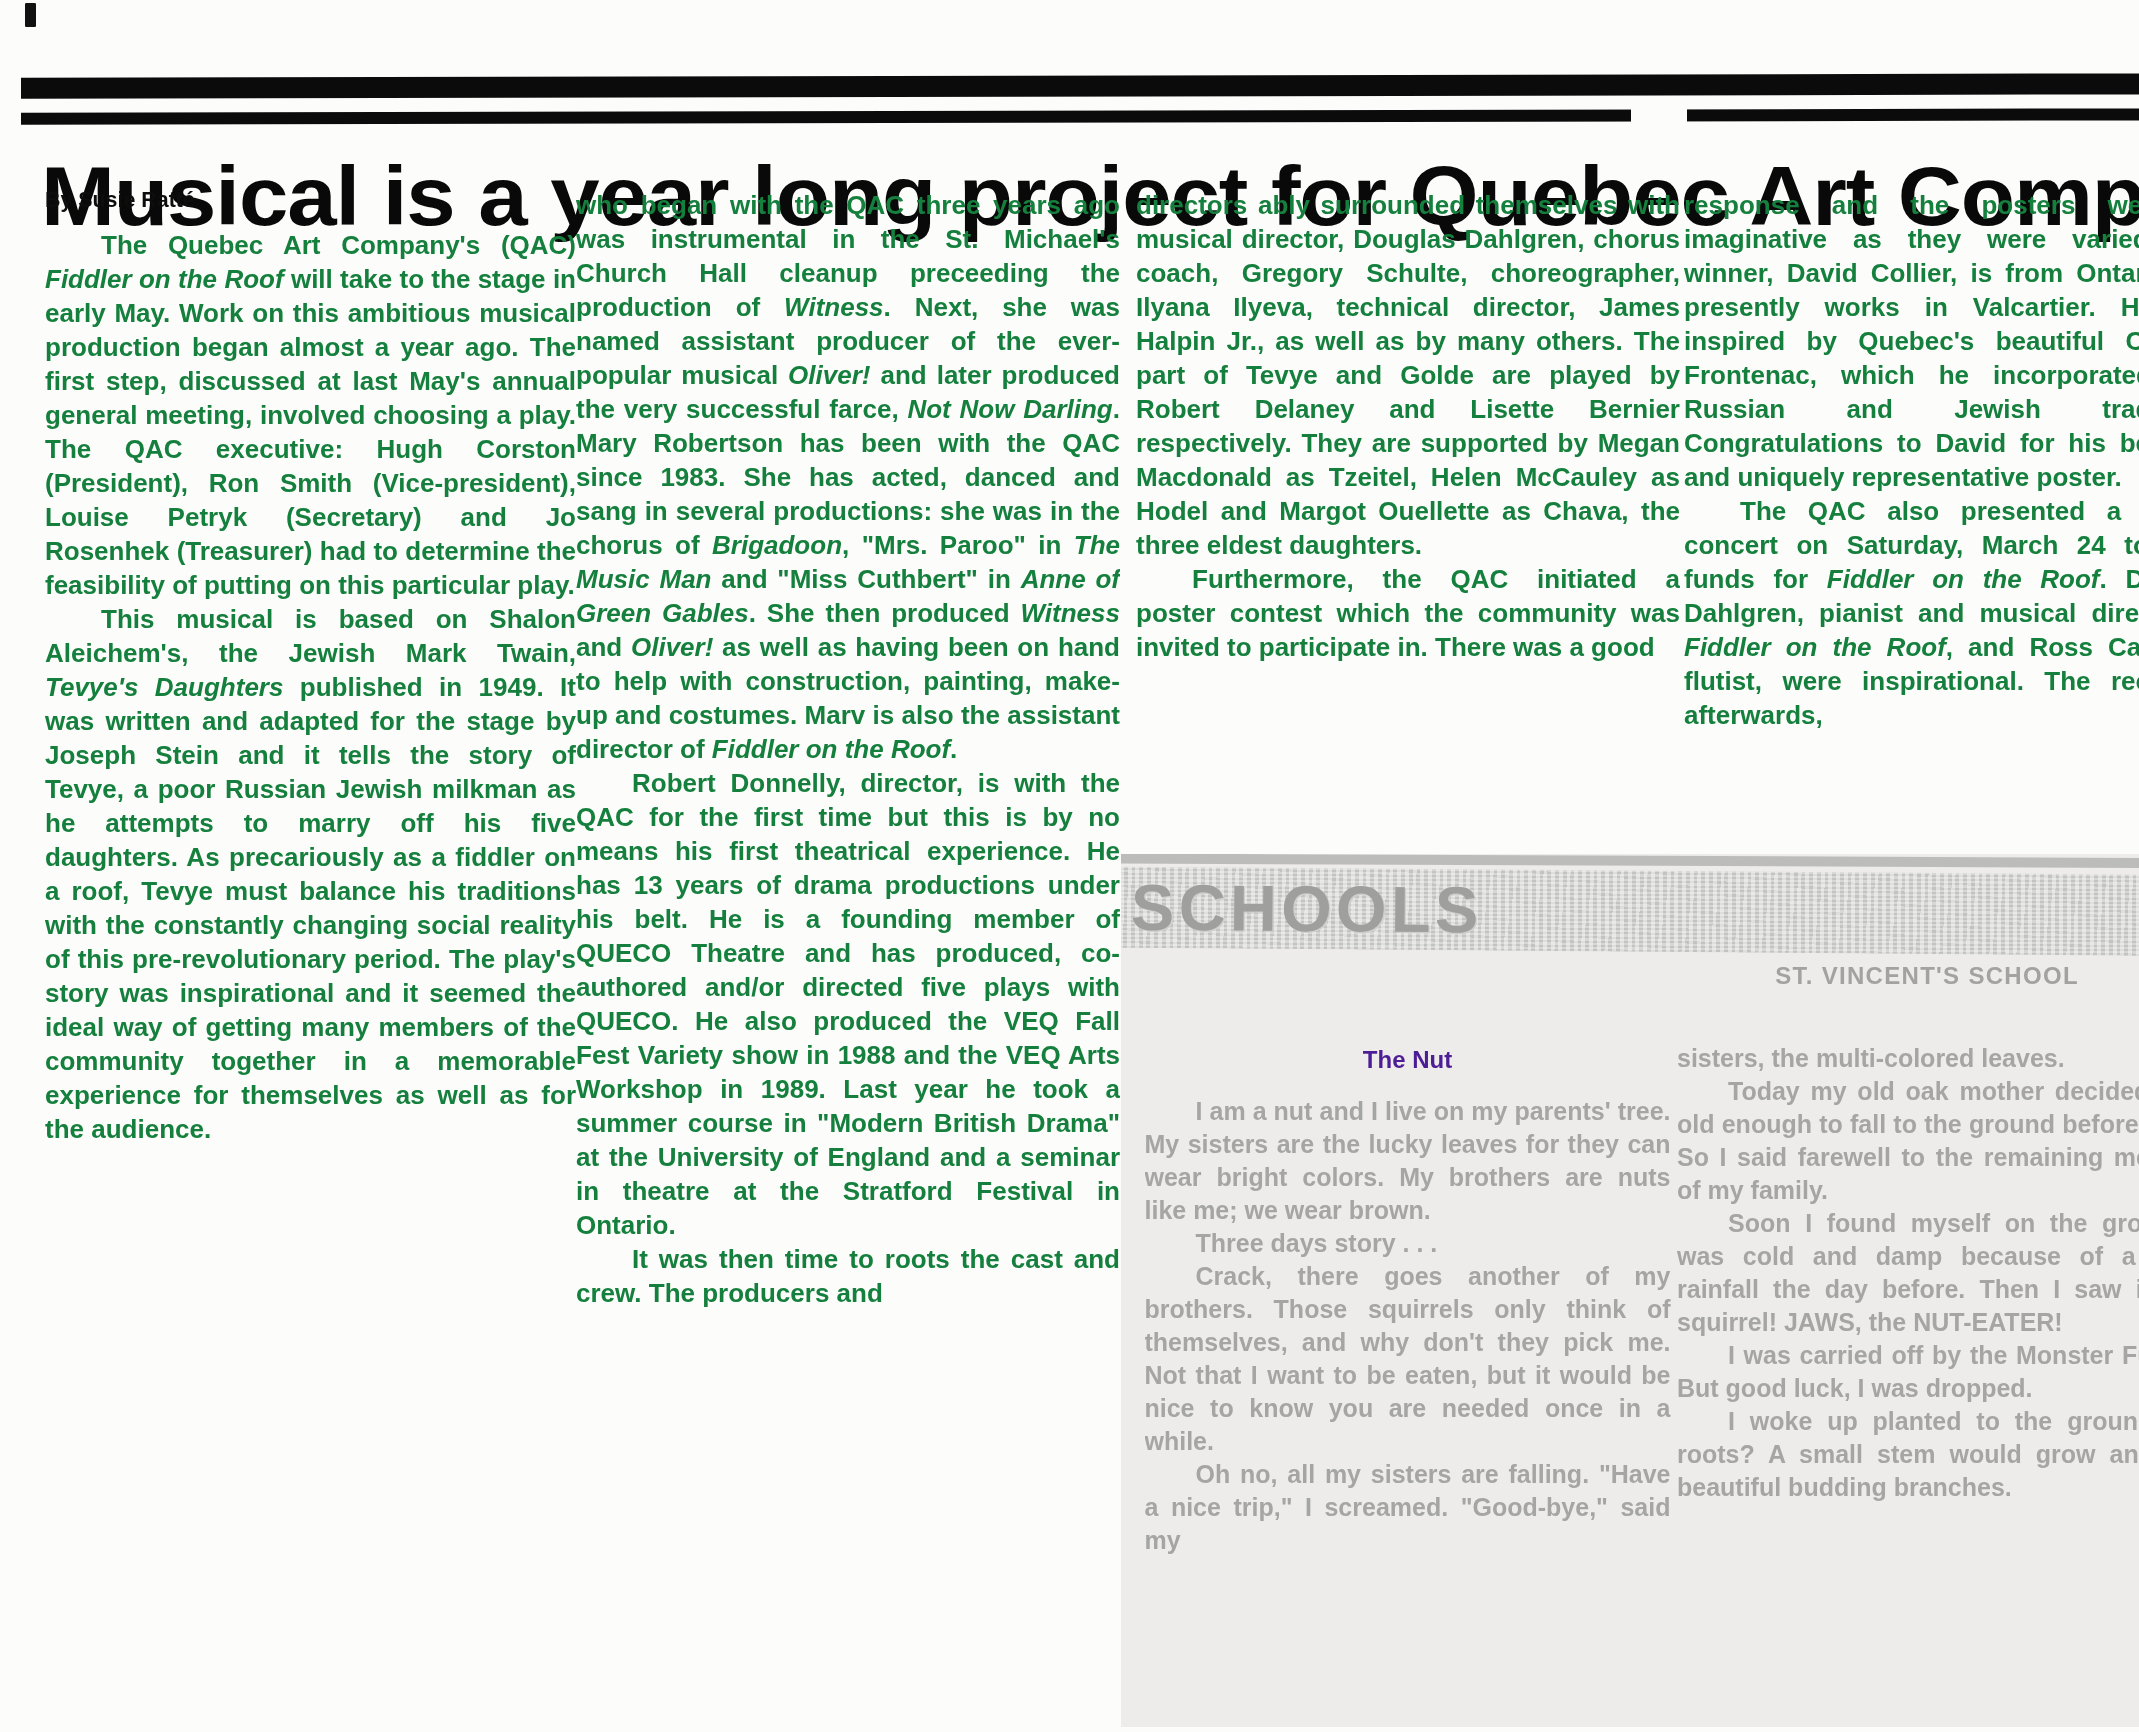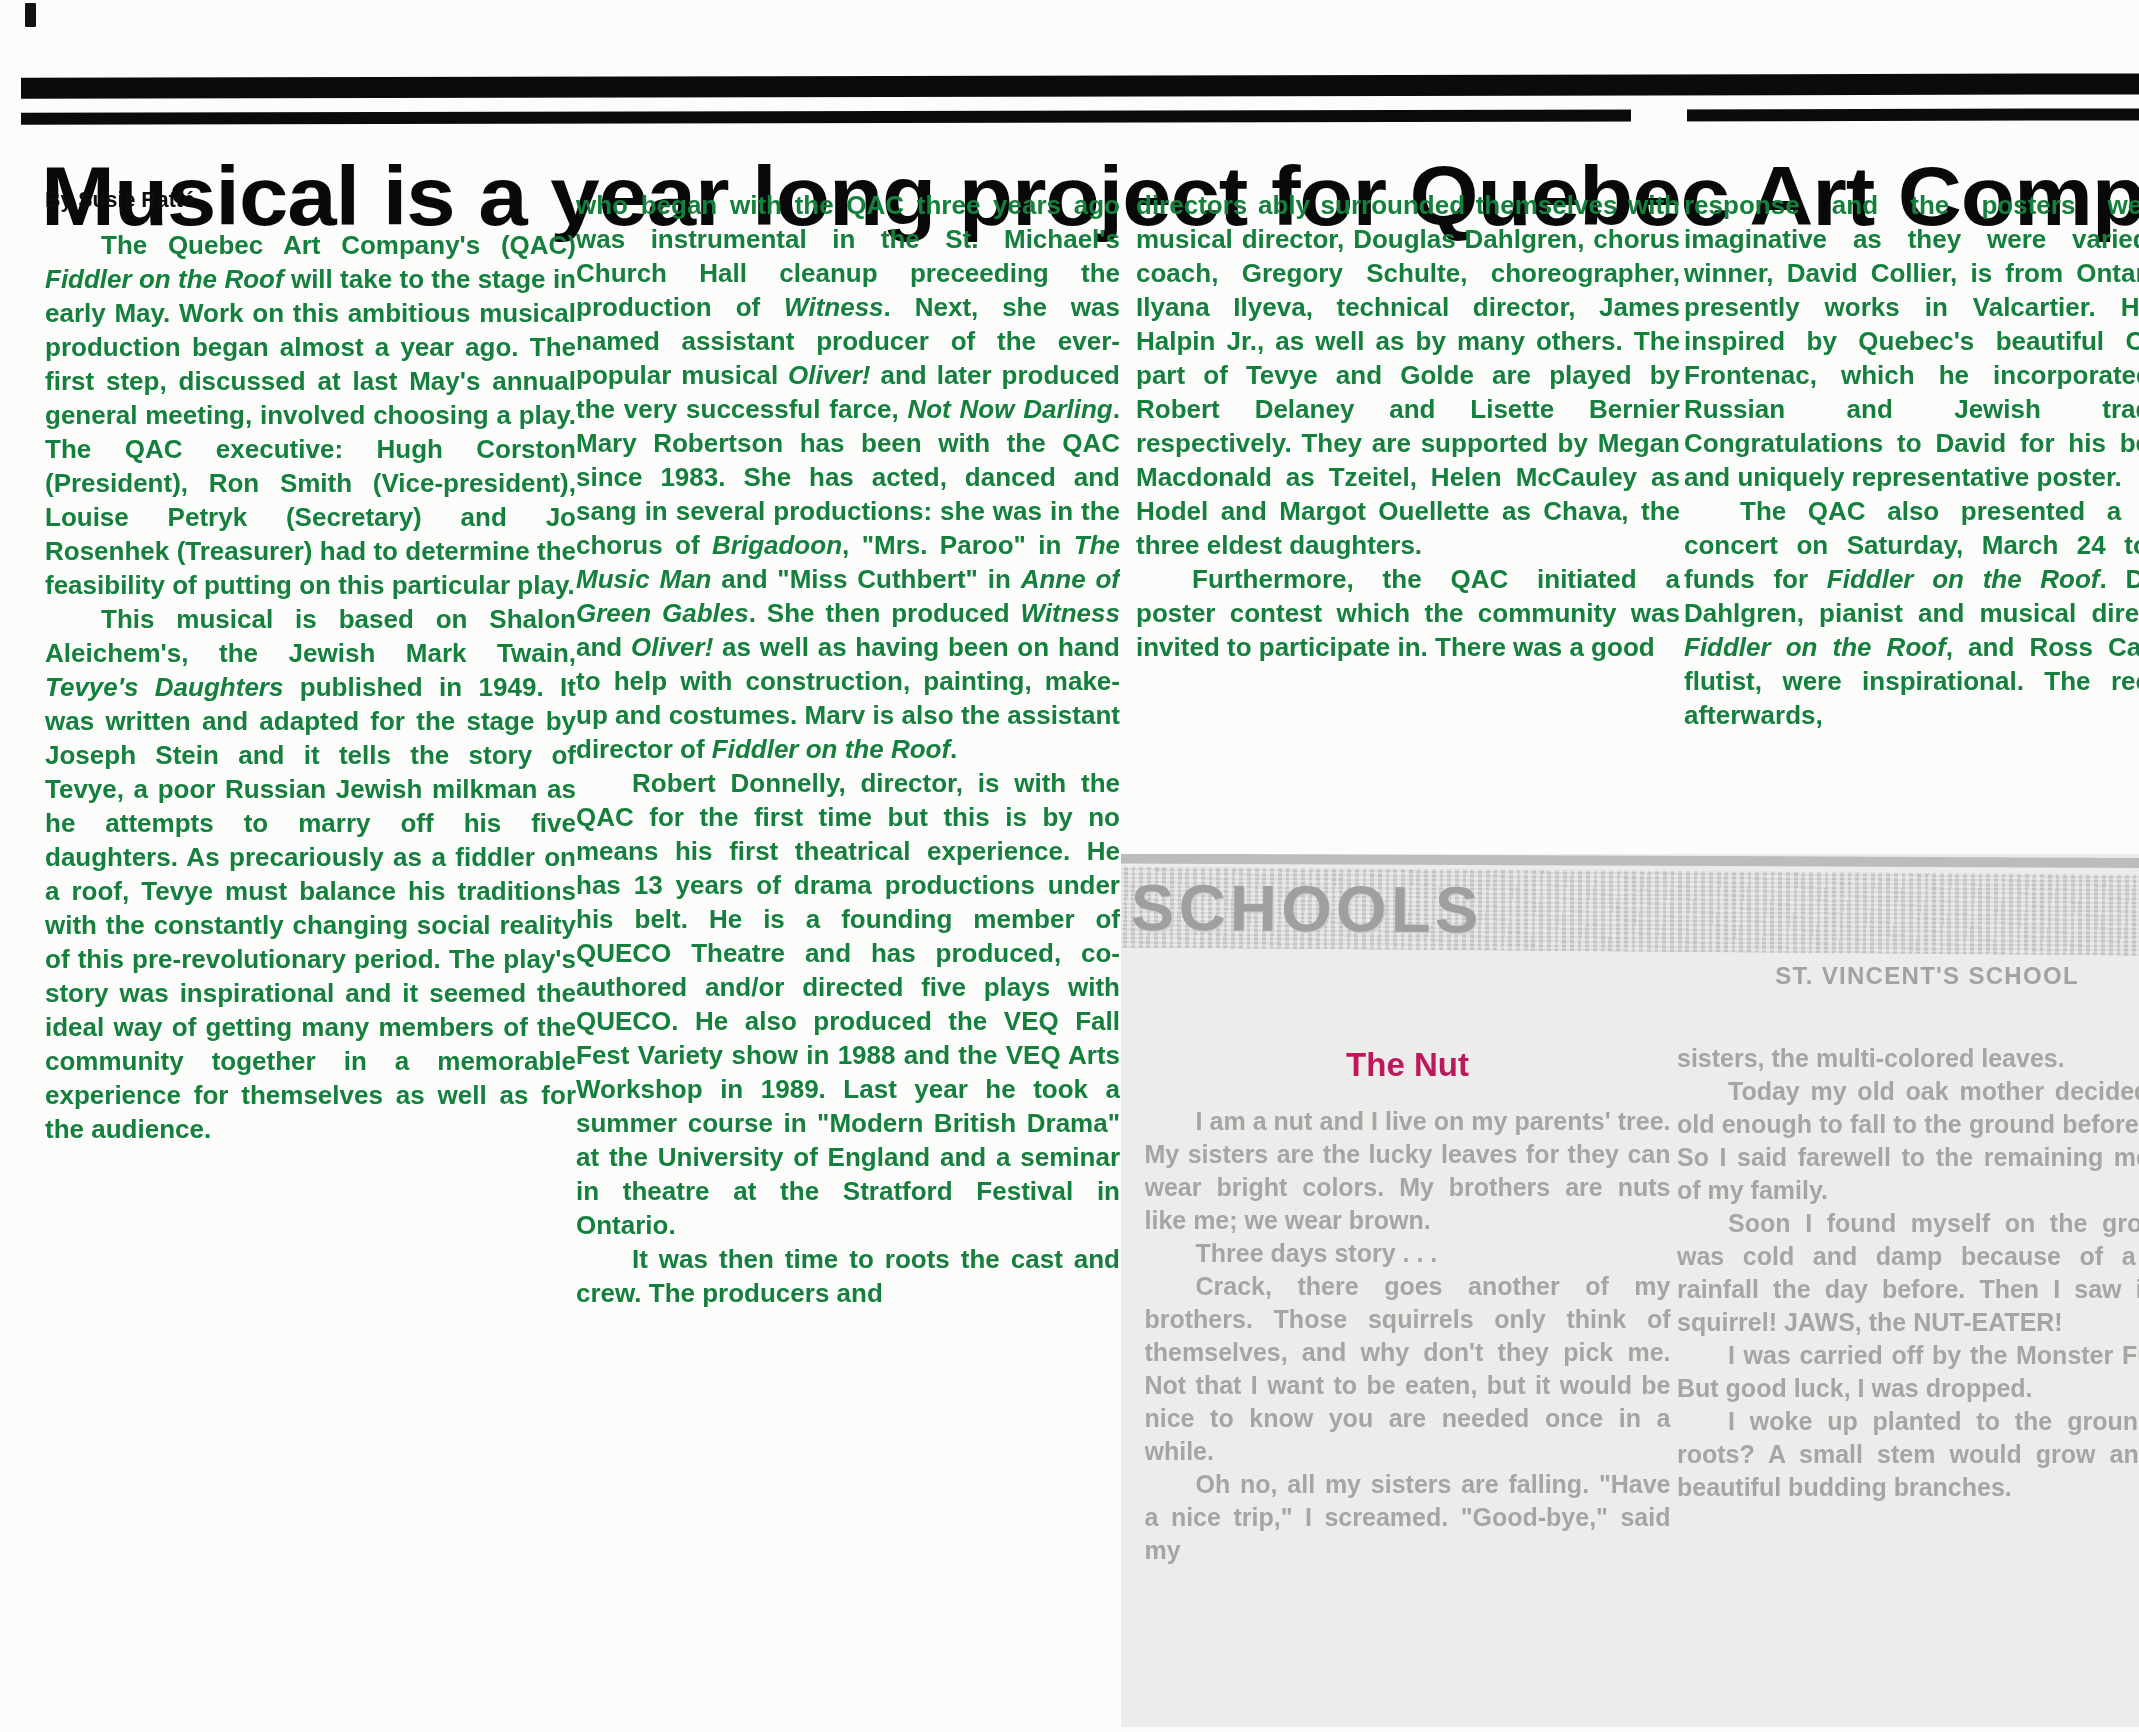--- a/index.html
+++ b/index.html
@@ -62,21 +62,21 @@
   }
   .s-cols { position: absolute; left: 0; top: 188px; width: 100%; height: 685px; }
   .s-col { position: absolute; top: 0; overflow: hidden; }
   .s-col-1 { left: 23.5px;   width: 526px; height: 659px; }
   .s-col-2 { left: 556px; width: 548px; height: 659px; }
   .s-col p {
     margin: 0; font-size: 25px; line-height: 33px; font-weight: 700;
     text-align: justify; text-indent: 51px; color: #a5a5a3;
   }
   .s-col p.cont { text-indent: 0; }
-  .s-title { margin: 4.3px 0 20.5px 0; text-align: center; font-size: 33px; font-weight: 700; color: #be185d; }
+  .s-title { margin: 4.3px 0 20.5px 0; text-align: center; font-size: 24px; font-weight: 700; color: #4c1d95; }
 </style>
 </head>
 <body>
 
 <div class="page">
 
   <div class="ink-speck"></div>
   <div class="rule-1"></div>
   <div class="rule-2"></div>
   <div class="rule-notch"></div>

